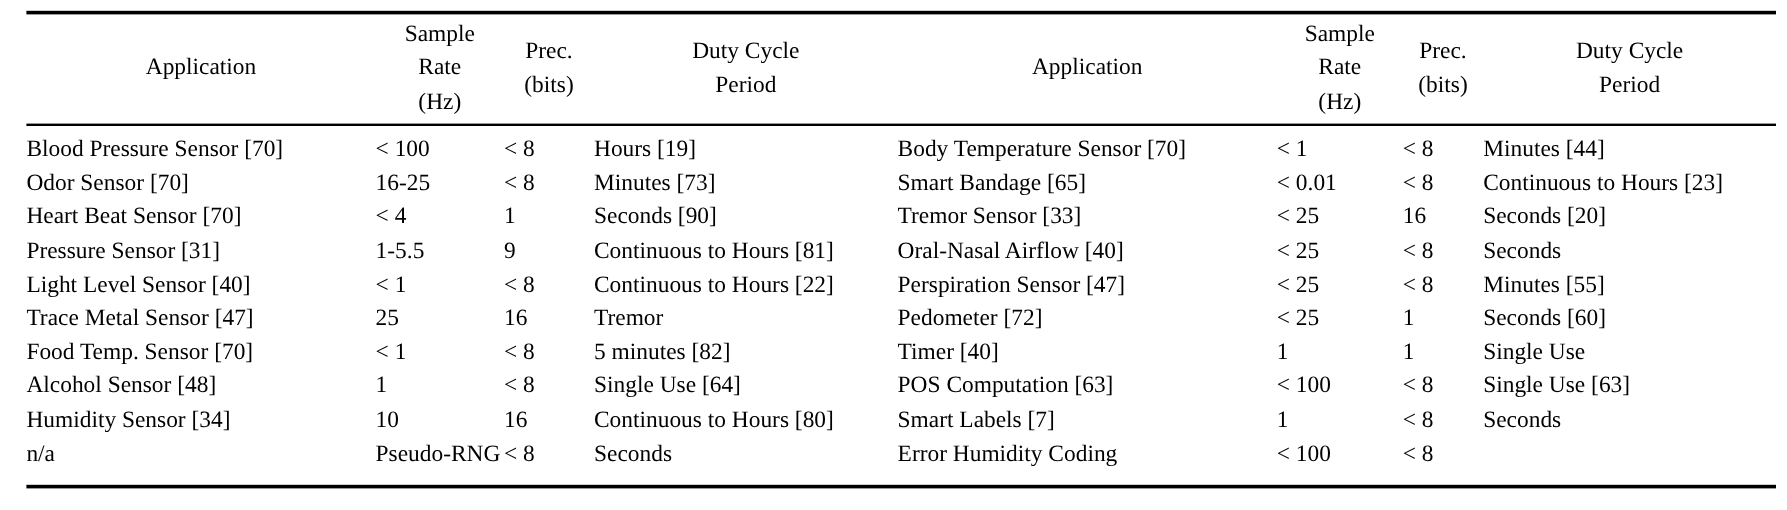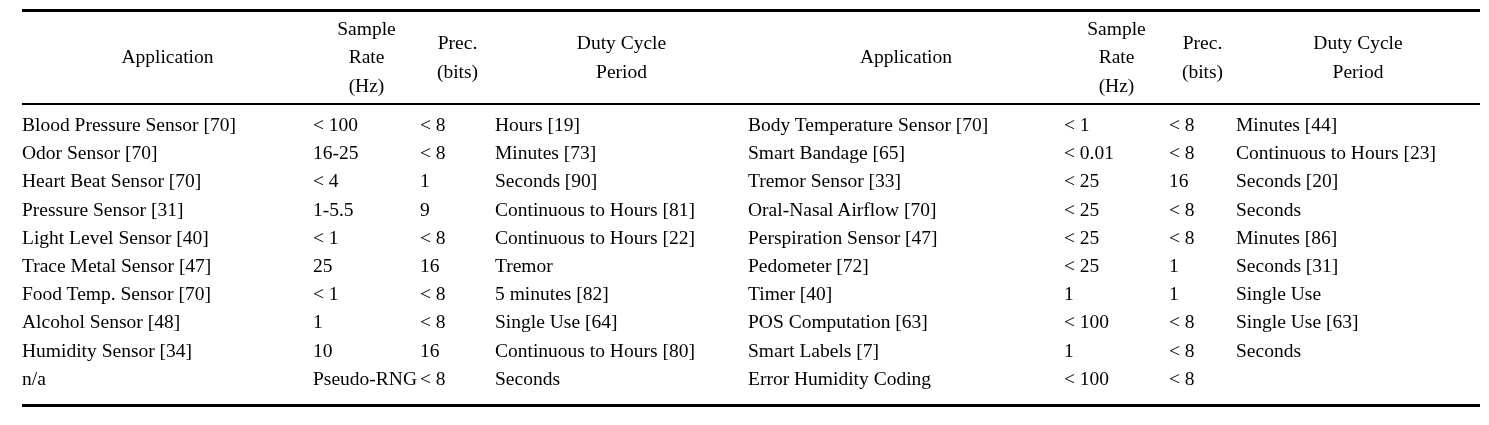--- a/index.html
+++ b/index.html
@@ -112,44 +112,44 @@
           <div class="tcell">Tremor Sensor [33]</div>
           <div class="tcell">&lt; 25</div>
           <div class="tcell">16</div>
           <div class="tcell">Seconds [20]</div>
         </div>
         <div class="trow">
           <div class="tcell">Pressure Sensor [31]</div>
           <div class="tcell">1-5.5</div>
           <div class="tcell">9</div>
           <div class="tcell">Continuous to Hours [81]</div>
-          <div class="tcell">Oral-Nasal Airflow [70]</div>
+          <div class="tcell">Oral-Nasal Airflow [40]</div>
           <div class="tcell">&lt; 25</div>
           <div class="tcell">&lt; 8</div>
           <div class="tcell">Seconds</div>
         </div>
         <div class="trow">
           <div class="tcell">Light Level Sensor [40]</div>
           <div class="tcell">&lt; 1</div>
           <div class="tcell">&lt; 8</div>
           <div class="tcell">Continuous to Hours [22]</div>
           <div class="tcell">Perspiration Sensor [47]</div>
           <div class="tcell">&lt; 25</div>
           <div class="tcell">&lt; 8</div>
-          <div class="tcell">Minutes [86]</div>
+          <div class="tcell">Minutes [55]</div>
         </div>
         <div class="trow">
           <div class="tcell">Trace Metal Sensor [47]</div>
           <div class="tcell">25</div>
           <div class="tcell">16</div>
           <div class="tcell">Tremor</div>
           <div class="tcell">Pedometer [72]</div>
           <div class="tcell">&lt; 25</div>
           <div class="tcell">1</div>
-          <div class="tcell">Seconds [31]</div>
+          <div class="tcell">Seconds [60]</div>
         </div>
         <div class="trow">
           <div class="tcell">Food Temp. Sensor [70]</div>
           <div class="tcell">&lt; 1</div>
           <div class="tcell">&lt; 8</div>
           <div class="tcell">5 minutes [82]</div>
           <div class="tcell">Timer [40]</div>
           <div class="tcell">1</div>
           <div class="tcell">1</div>
           <div class="tcell">Single Use</div>

